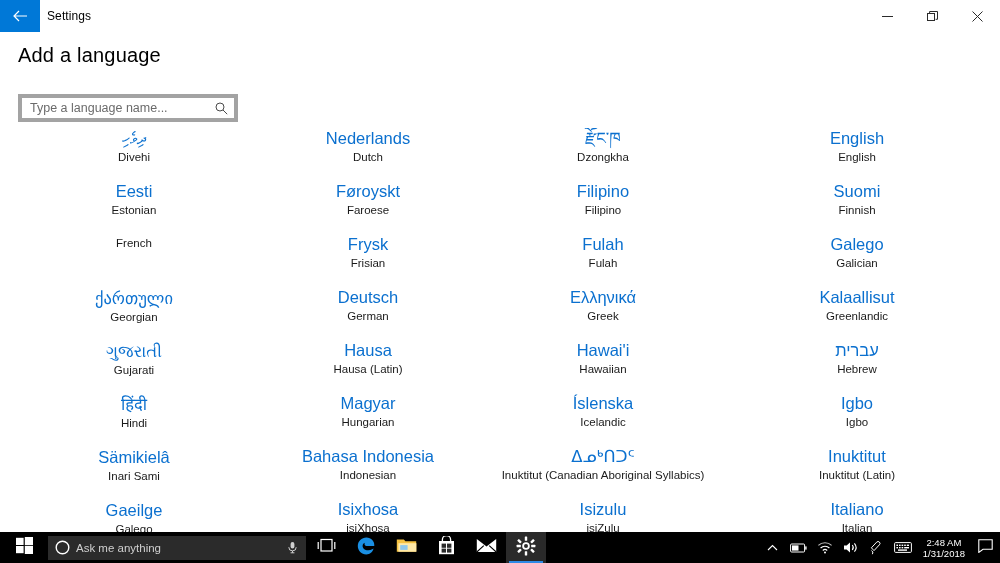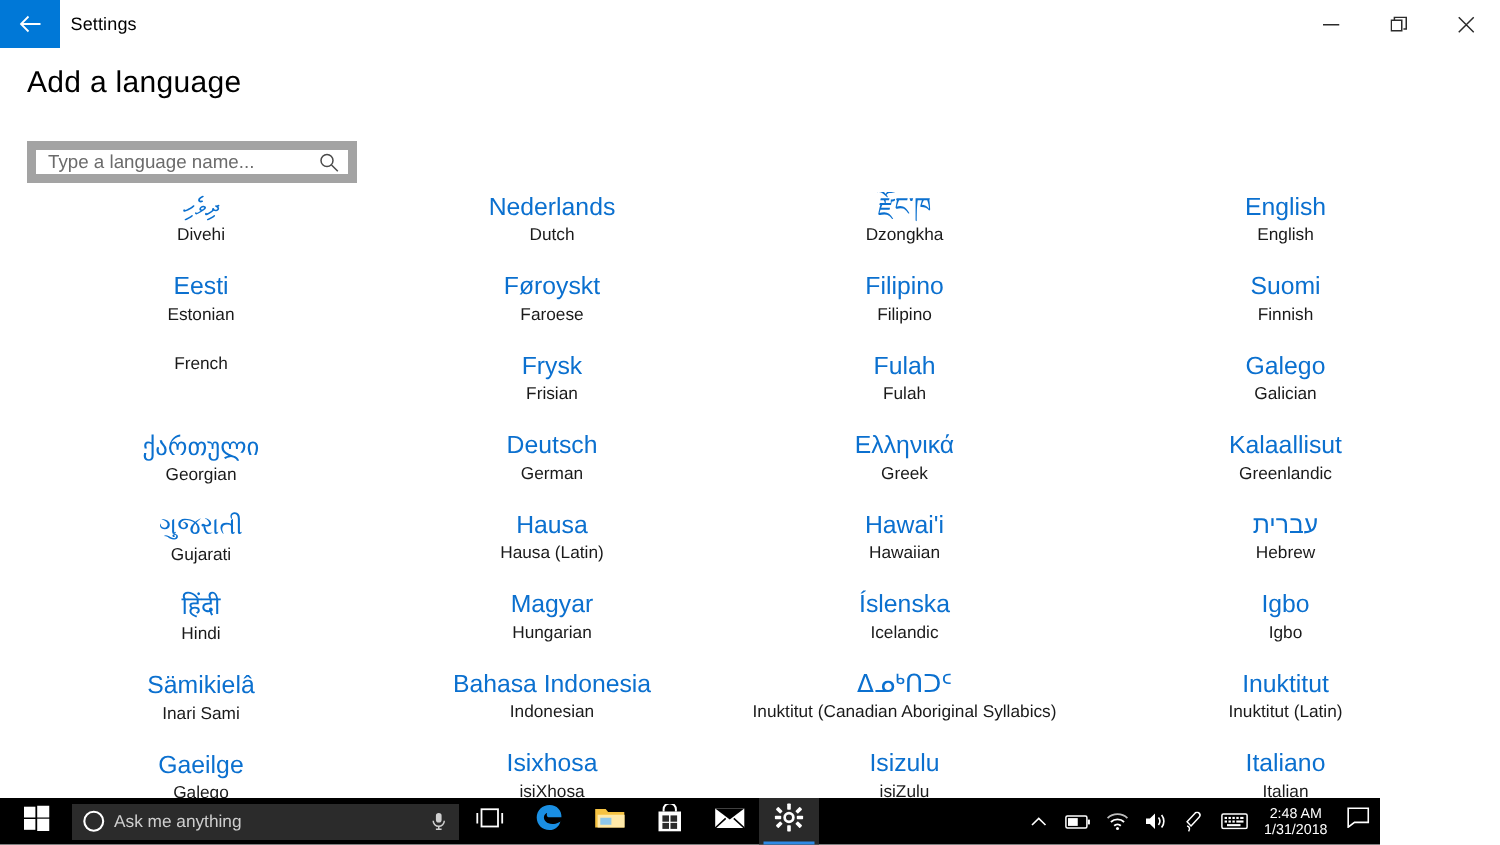--- a/index.html
+++ b/index.html
@@ -42,21 +42,21 @@
   .page-title{
     position:absolute; left:18px; top:12px;
     font-size:20px; font-weight:400; color:#000000;
     letter-spacing:.2px;
   }
 
   
   .search-wrap{
     position:absolute; left:18px; top:62px;
     width:220px; height:28px;
-    border:6px solid #a3a3a3; background:#ffffff;
+    border:4px solid #a3a3a3; background:#ffffff;
     display:flex; align-items:center;
   }
   .search-input{
     flex:1; height:26px; border:0; outline:0; background:transparent;
     font-family:"Liberation Sans", sans-serif;
     font-size:12.5px; color:#333; padding:0 6px 0 8px;
   }
   .search-input::placeholder{ color:#6b6b6b; }
   .search-icon{
     width:26px; height:26px; display:flex; align-items:center;
@@ -87,21 +87,21 @@
   .lang-english{
     font-size:11.5px; color:#1a1a1a; line-height:16px;
     margin-top:1px; white-space:nowrap;
   }
 
   
   .lang-col.c2 .lang-item .lang-english{ }
 
   
   .taskbar{
-    position:absolute; left:0; bottom:0; width:920px; height:31px;
+    position:absolute; left:0; bottom:0; width:1000px; height:31px;
     background:#000000; display:flex; align-items:center;
     color:#ffffff;
     justify-content:flex-end;
   }
   .tb-start{
     width:48px; height:31px; display:flex; align-items:center;
     justify-content:center; cursor:pointer;
   }
   .tb-search{
     width:258px; height:24px; background:#2b2b2b;

